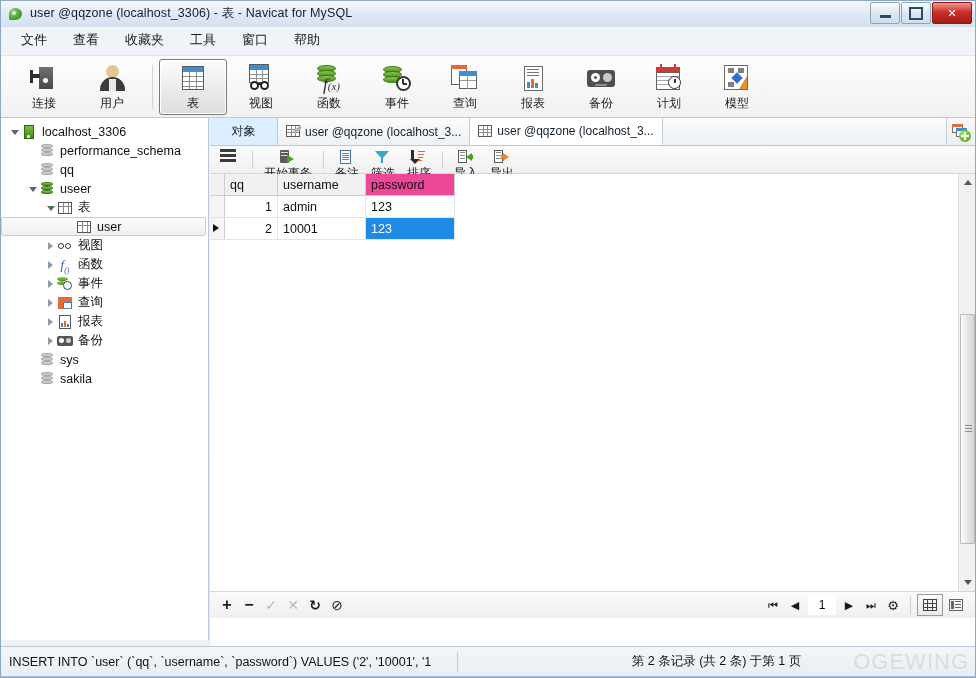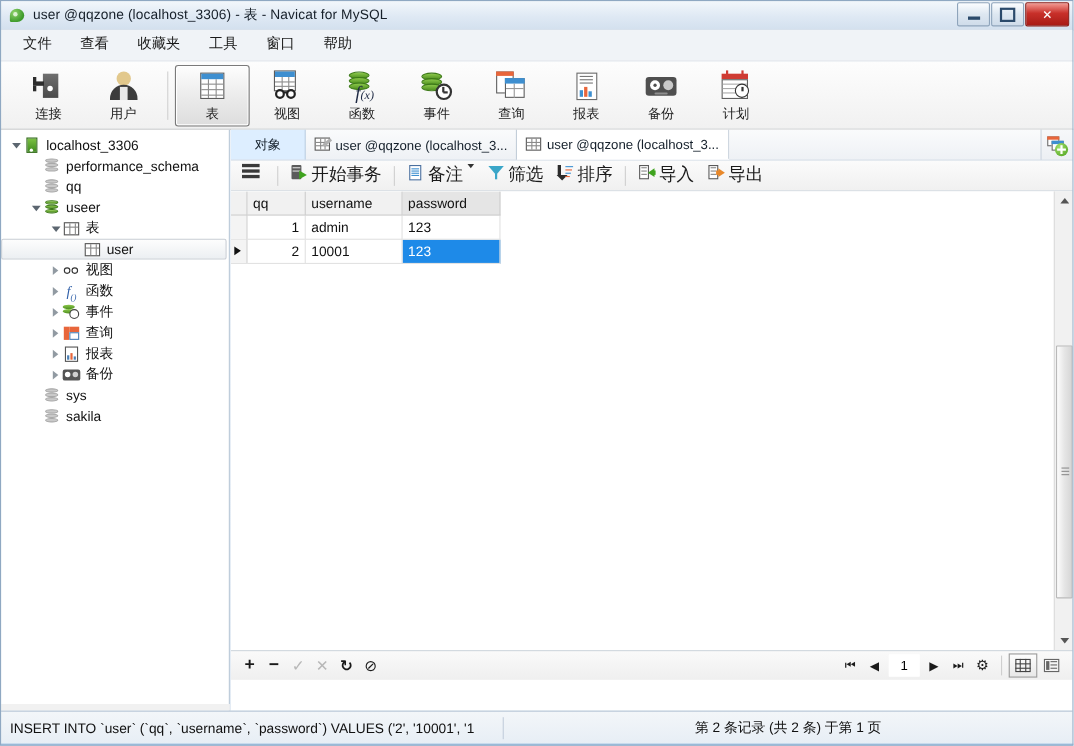--- a/index.html
+++ b/index.html
@@ -172,34 +172,34 @@
   .tab-spacer{flex:1 1 auto;height:27px;border-right:1px solid #c3ced9;background:linear-gradient(#fafbfc,#eef1f5);}
   .tab-add{
     width:28px;height:27px;display:flex;align-items:center;justify-content:center;
     background:linear-gradient(#f6f8fa,#eceff3);
   }
   .gridtoolbar{
     position:absolute;left:0;top:28px;width:765px;height:28px;
     background:linear-gradient(#fbfbfb,#f0f0f0);border-bottom:1px solid #cfd6dd;
     display:flex;align-items:center;box-sizing:border-box;padding-left:8px;
   }
-  .gtb{display:flex;align-items:flex-start;height:22px;padding:0 6px;font-size:16px;color:#1a1a1a;white-space:nowrap;border-radius:2px;}
+  .gtb{display:flex;align-items:center;height:22px;padding:0 6px;font-size:12px;color:#1a1a1a;white-space:nowrap;border-radius:2px;flex-direction:column;}
   .gtb .gi{width:16px;height:16px;position:relative;margin-right:3px;flex:0 0 auto;}
   .gtb-sep{width:1px;height:18px;background:#cfcfcf;margin:0 5px;}
   .hamburger{width:16px;height:14px;position:relative;}
   .hamburger i{position:absolute;left:0;width:16px;height:3px;background:#3a3a3a;}
   .caret{width:0;height:0;border-left:3.5px solid transparent;border-right:3.5px solid transparent;border-top:4px solid #333;margin-left:4px;}
   
   .gridwrap{position:absolute;left:0;top:56px;width:765px;height:417px;background:#fff;overflow:hidden;}
   .grid{border-collapse:collapse;font-size:12.5px;table-layout:fixed;}
   .grid th{
     height:21px;background:#f1f1f1;border-right:1px solid #cdcdcd;border-bottom:1px solid #cdcdcd;
     font-weight:normal;text-align:left;padding:0 5px;color:#111;font-size:12.5px;
   }
-  .grid th.hl{background:#e5e5e5;}
+  .grid th.hl{background:#ec4899;}
   .grid th.rowhdr{width:14px;padding:0;background:#f1f1f1;}
   .grid td{
     height:21px;border-right:1px solid #e2e2e2;border-bottom:1px solid #e2e2e2;
     padding:0 5px;color:#111;background:#fff;
   }
   .grid td.rowhdr{width:14px;padding:0;background:#f4f4f4;border-right:1px solid #cdcdcd;position:relative;}
   .grid td.rowhdr .cur{
     position:absolute;left:3px;top:6px;width:0;height:0;
     border-top:4.5px solid transparent;border-bottom:4.5px solid transparent;border-left:6px solid #111;
   }
@@ -406,20 +406,31 @@
         <span class="sq" style="left:9px;top:1px;width:2px;height:5px;background:#cf3b33;"></span>
         <span class="sq" style="left:23px;top:1px;width:2px;height:5px;background:#cf3b33;"></span>
         <span class="sq" style="left:5px;top:9px;width:24px;height:18px;background:#fff;border:1.5px solid #5f5f5f;box-sizing:border-box;"></span>
         <span class="sq" style="left:6px;top:13px;width:22px;height:1px;background:#aaa;box-shadow:0 4px 0 #aaa,0 8px 0 #aaa;"></span>
         <span class="sq" style="left:17px;top:13px;width:13px;height:13px;border:1.5px solid #333;border-radius:50%;background:#fff;box-sizing:border-box;"></span>
         <span class="sq" style="left:23px;top:16px;width:1.5px;height:4px;background:#333;"></span>
       </div>
       <div class="lbl">计划</div>
     </div>
 
+    <div class="tbtn">
+      <div class="ico">
+        <span class="paper" style="left:5px;top:2px;width:24px;height:25px;"></span>
+        <span class="sq" style="left:9px;top:5px;width:6px;height:5px;background:#7f7f7f;"></span>
+        <span class="sq" style="left:19px;top:5px;width:6px;height:5px;background:#7f7f7f;"></span>
+        <span class="sq" style="left:9px;top:19px;width:6px;height:5px;background:#7f7f7f;"></span>
+        <span class="sq" style="left:14px;top:11px;width:8px;height:8px;background:#2f6fd0;transform:rotate(45deg);"></span>
+        <span class="sq" style="left:20px;top:13px;width:0;height:0;border-left:8px solid transparent;border-bottom:13px solid #e0932f;"></span>
+      </div>
+      <div class="lbl">模型</div>
+    </div>
   </div>
 
   <div class="sidebar">
     <div class="tree">
 
       <div class="tnode" style="padding-left:8px;">
         <span class="arrow down"></span>
         <span class="ticon srv">
             <span class="body"></span>
           </span>
@@ -733,18 +744,19 @@
         </span>
       </div>
     </div>
 
   </div>
 
   <div class="statusbar">
     <div class="status-sql">INSERT INTO `user` (`qq`, `username`, `password`) VALUES ('2', '10001', '1</div>
     <div class="status-rec">
       <span>第 2 条记录 (共 2 条) 于第 1 页</span>
+      <span class="watermark">OGEWING</span>
     </div>
   </div>
 
   <div class="bottomstrip"></div>
   <div class="win-outerborder"></div>
 </div>
 
 </body></html>

